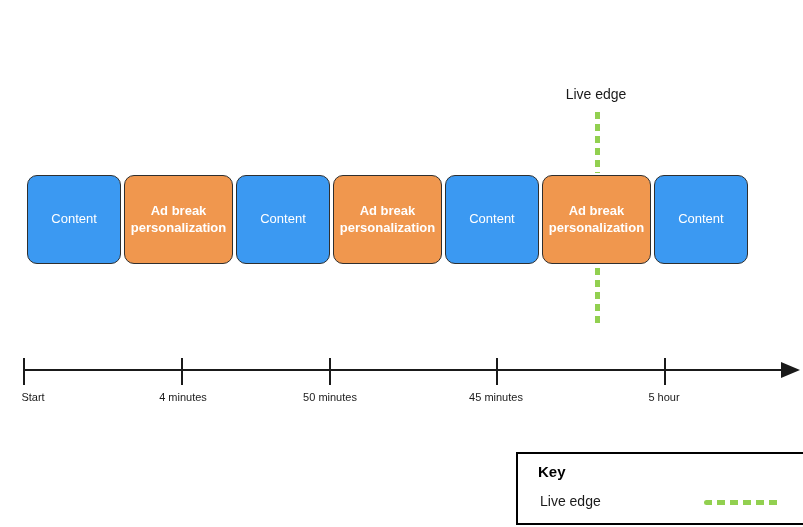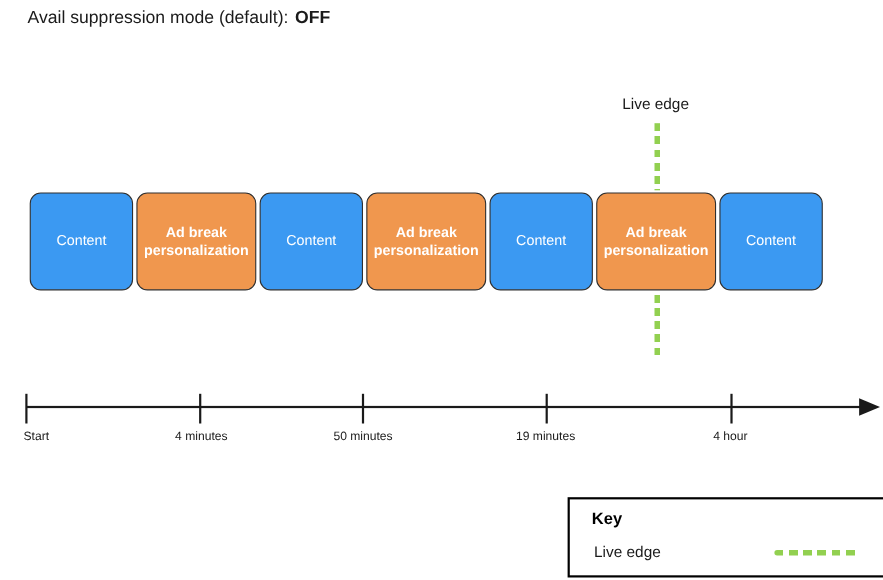--- a/index.html
+++ b/index.html
@@ -64,23 +64,20 @@
   .key-dash-sample{
     position:absolute;left:186px;top:46px;width:77px;height:5px;border-radius:3px;
     background:repeating-linear-gradient(to right, var(--live-edge) 0 8px, transparent 8px 13px);
   }
 </style>
 </head>
 <body>
 
 <div class="canvas">
 
-  <div class="title">
-    <span>Avail suppression mode (default):</span><span class="mode-value">OFF</span>
-  </div>
 
   <div class="live-edge-label">Live edge</div>
 
   <div class="dash-vert dash-top"></div>
   <div class="dash-vert dash-bottom"></div>
 
   <div class="blocks-row">
     <div class="block content">Content</div>
     <div class="block ad-break">Ad break
 personalization</div>
@@ -98,22 +95,22 @@
 
   <div class="tick" style="left:23px"></div>
   <div class="tick" style="left:181px"></div>
   <div class="tick" style="left:329px"></div>
   <div class="tick" style="left:496px"></div>
   <div class="tick" style="left:664px"></div>
 
   <div class="tick-label" style="left:33px">Start</div>
   <div class="tick-label" style="left:183px">4 minutes</div>
   <div class="tick-label" style="left:330px">50 minutes</div>
-  <div class="tick-label" style="left:496px">19 minutes</div>
-  <div class="tick-label" style="left:664px">4 hour</div>
+  <div class="tick-label" style="left:496px">45 minutes</div>
+  <div class="tick-label" style="left:664px">5 hour</div>
 
   <div class="key-box">
     <div class="key-title">Key</div>
     <div class="key-item-label">Live edge</div>
     <div class="key-dash-sample"></div>
   </div>
 
 </div>
 
 </body></html>

